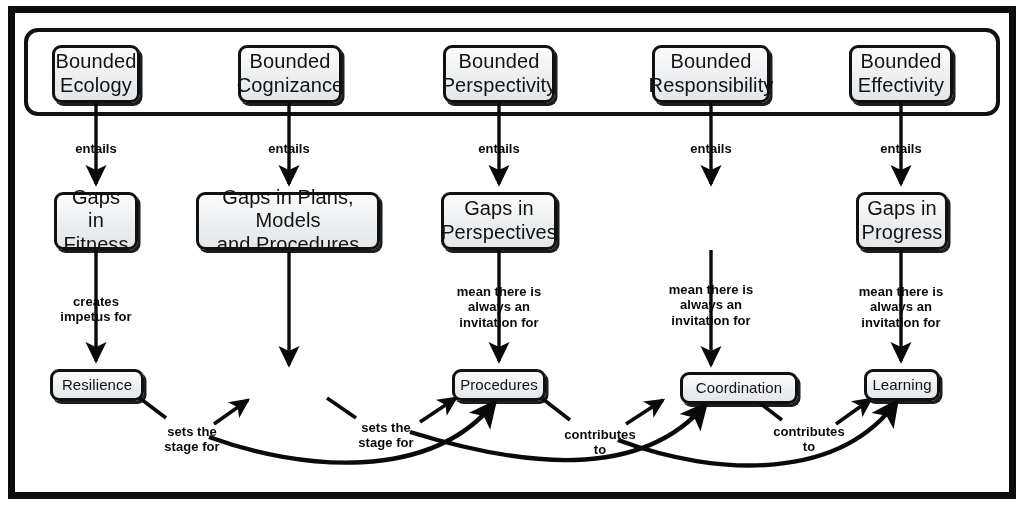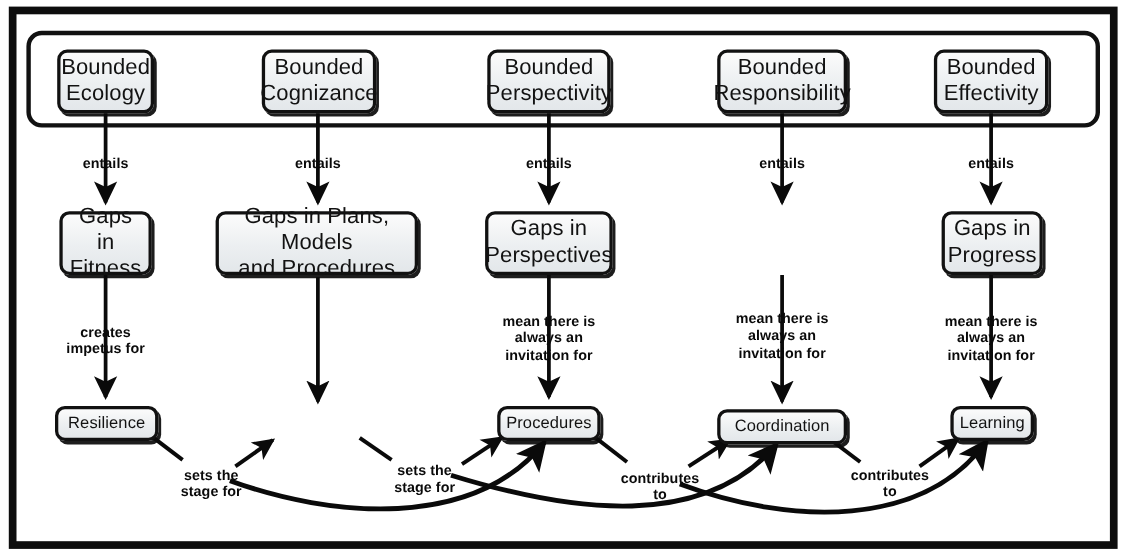--- a/index.html
+++ b/index.html
@@ -200,21 +200,21 @@
   <div class="edge-label" style="left:901px; top:284px;">mean there is
 always an
 invitation for</div>
 
   <div class="node" style="left:50px;  top:369px; width:94px;  height:32px;">
     <span class="label">Resilience</span>
   </div>
   <div class="node" style="left:452px; top:369px; width:94px;  height:32px;">
     <span class="label">Procedures</span>
   </div>
-  <div class="node" style="left:652px; top:372px; width:118px; height:32px;">
+  <div class="node" style="left:680px; top:372px; width:118px; height:32px;">
     <span class="label">Coordination</span>
   </div>
   <div class="node" style="left:864px; top:369px; width:76px;  height:32px;">
     <span class="label">Learning</span>
   </div>
 
   <div class="edge-label" style="left:192px; top:424px;">sets the
 stage for</div>
   <div class="edge-label" style="left:386px; top:420px;">sets the
 stage for</div>

